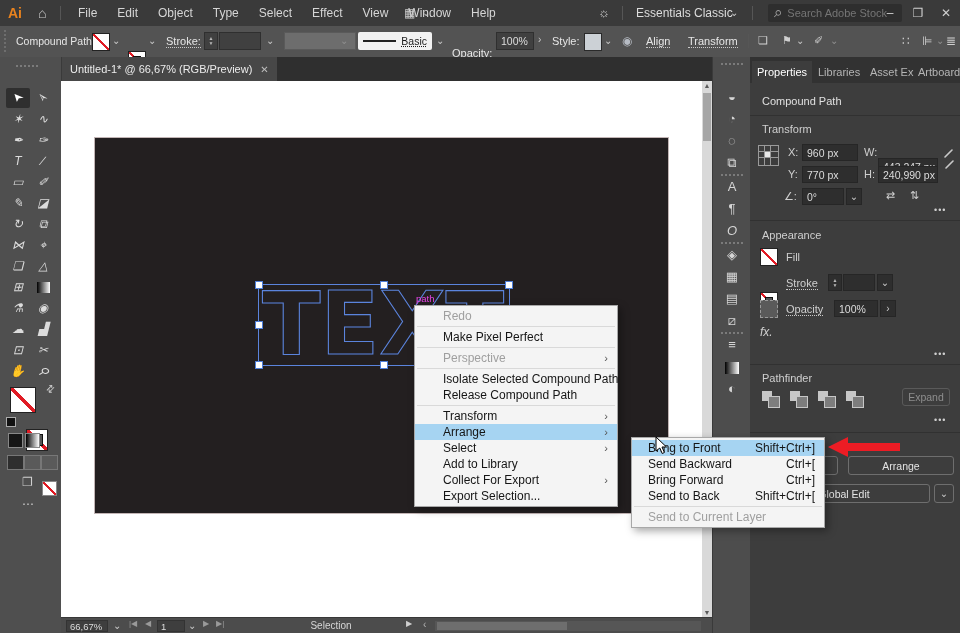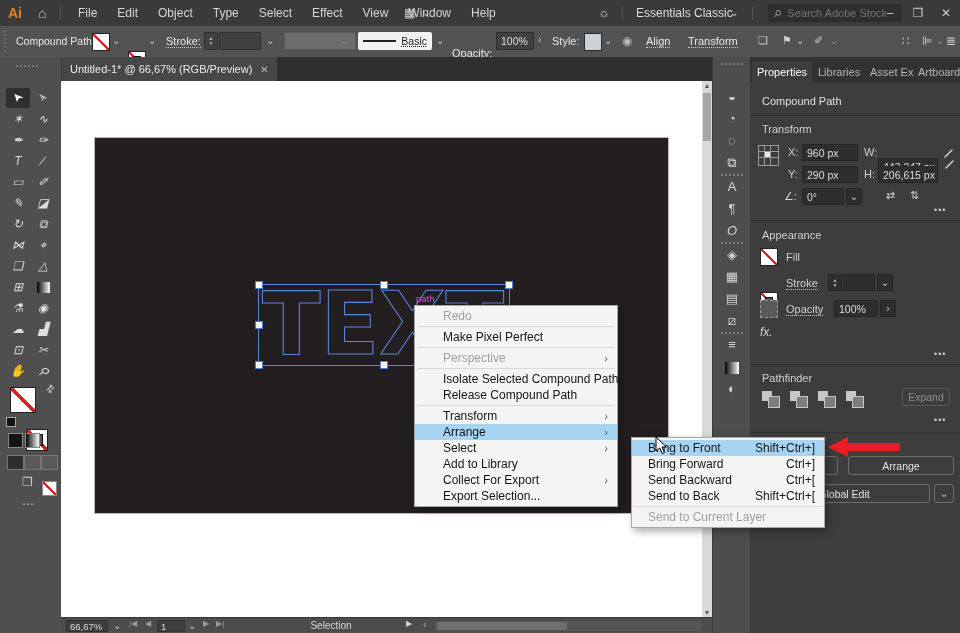--- a/index.html
+++ b/index.html
@@ -334,23 +334,23 @@
     <span class="abs" style="left:12px;top:38px;color:#e0e0e0">Compound Path</span>
     <div class="psep" style="top:58px"></div>
 
     <span class="abs" style="left:12px;top:66px">Transform</span>
     <div class="loc" style="left:8px;top:88px"></div>
     <span class="abs" style="left:38px;top:89px">X:</span>
     <div class="fld" style="left:52px;top:87px;width:56px">960 px</div>
     <span class="abs" style="left:114px;top:89px">W:</span>
     <div class="fld" style="left:128px;top:101px;width:60px">443,247 px</div>
     <span class="abs" style="left:38px;top:111px">Y:</span>
-    <div class="fld" style="left:52px;top:109px;width:56px">290 px</div>
+    <div class="fld" style="left:52px;top:109px;width:56px">770 px</div>
     <span class="abs" style="left:114px;top:111px">H:</span>
-    <div class="fld" style="left:128px;top:109px;width:60px">206,615 px</div>
+    <div class="fld" style="left:128px;top:109px;width:60px">240,990 px</div>
     <svg class="abs" style="left:192px;top:92px" width="14" height="20">
       <path d="M3 8 L10 1 M4 19 L11 12" stroke="#c9c9c9" stroke-width="1.6" stroke-linecap="round" fill="none"></path>
     </svg>
     <span class="abs" style="left:34px;top:133px">∠:</span>
     <div class="fld" style="left:52px;top:131px;width:42px">0°</div>
     <div class="fld" style="left:96px;top:131px;width:16px;justify-content:center">
         <span class="chv">⌄</span>
       </div>
     <span class="abs" style="left:136px;top:132px;color:#d0d0d0">⇄</span>
     <span class="abs" style="left:160px;top:132px;color:#d0d0d0">⇅</span>
@@ -470,26 +470,26 @@
         <span>Export Selection...</span>
       </div>
   </div>
 
   <div class="abs menu" style="left:631px;top:437px;width:194px;z-index:31">
     <div class="mi hl" style="padding-left:16px">
         <span>Bring to Front</span>
         <span class="sc">Shift+Ctrl+]</span>
       </div>
     <div class="mi" style="padding-left:16px">
+        <span>Send Backward</span>
+        <span class="sc">Ctrl+[</span>
+      </div>
+    <div class="mi" style="padding-left:16px">
         <span>Bring Forward</span>
         <span class="sc">Ctrl+]</span>
-      </div>
-    <div class="mi" style="padding-left:16px">
-        <span>Send Backward</span>
-        <span class="sc">Ctrl+[</span>
       </div>
     <div class="mi" style="padding-left:16px">
         <span>Send to Back</span>
         <span class="sc">Shift+Ctrl+[</span>
       </div>
     <div class="msep"></div>
     <div class="mi dis" style="padding-left:16px">
         <span>Send to Current Layer</span>
       </div>
   </div>

